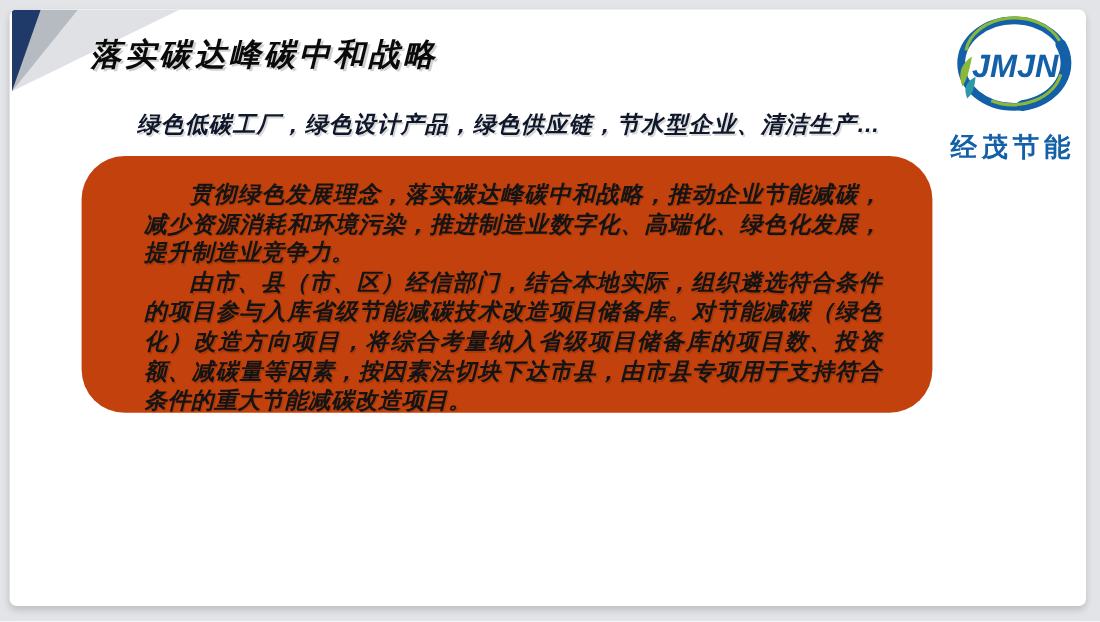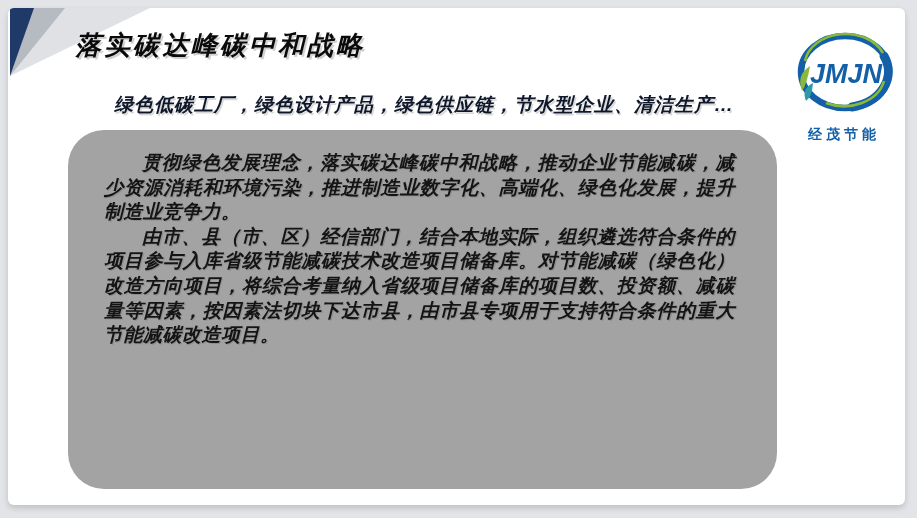--- a/index.html
+++ b/index.html
@@ -31,33 +31,33 @@
   
   .subtitle {
     position:absolute; left:106px; top:84px;
     font-size:19px; line-height:26px; font-weight:bold; font-style:italic;
     letter-spacing:1px; color:#0f172a;
     text-shadow:1.5px 1.5px 0 rgba(0,0,0,.15);
     white-space:nowrap;
   }
   
   .logo {
-    position:absolute; left:780px; top:23px; width:112px;
+    position:absolute; left:780px; top:4px; width:112px;
     text-align:center;
   }
   .logo-name {
     margin-top:1px;
-    font-size:14px; font-weight:bold; letter-spacing:4px;
+    font-size:22px; font-weight:bold; letter-spacing:4px;
     color:#1460a8; white-space:nowrap;
   }
   
   .panel {
-    position:absolute; left:60px; top:122px; width:709px; height:359px;
-    background:#a3a3a3; border-radius:36px;
-    padding:21px 42px 0 36px;
+    position:absolute; left:60px; top:122px; width:709px; height:214px;
+    background:#c2410c; border-radius:36px;
+    padding:21px 42px 0 52px;
   }
   .panel p {
     font-size:19px; line-height:24.6px;
     font-weight:bold; font-style:italic;
     letter-spacing:0.5px; color:#141414;
     text-indent:2em; text-align:justify;
     text-shadow:1.2px 1.2px 0 rgba(0,0,0,.12);
   }
 </style>
 </head>

